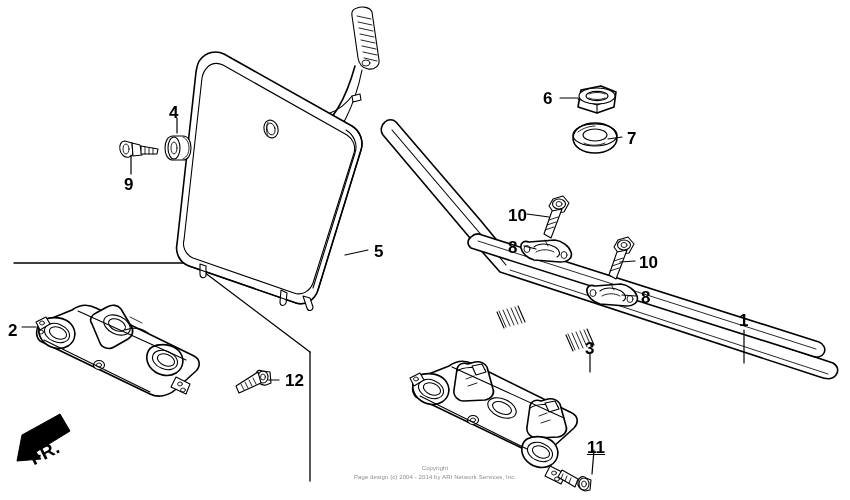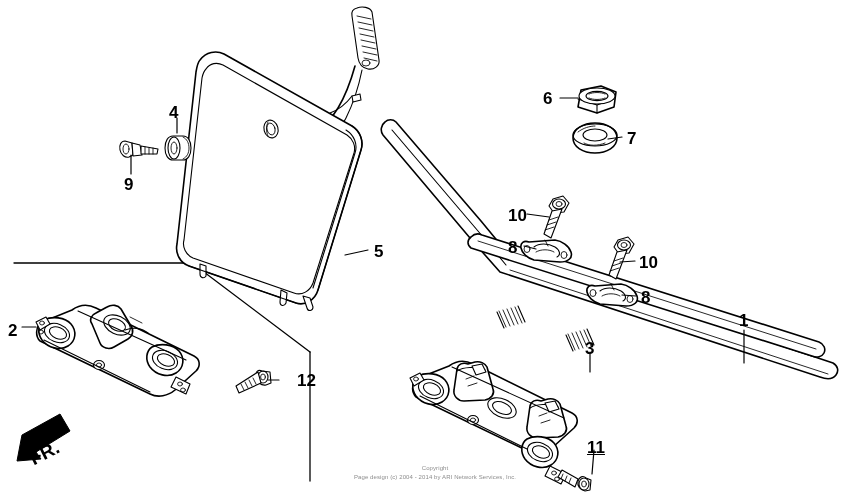--- a/index.html
+++ b/index.html
@@ -428,21 +428,21 @@
   <div class="callout" style="left:169px;top:104px;">4</div>
   <div class="callout" style="left:374px;top:243px;">5</div>
   <div class="callout" style="left:543px;top:90px;">6</div>
   <div class="callout" style="left:627px;top:130px;">7</div>
   <div class="callout" style="left:508px;top:239px;">8</div>
   <div class="callout" style="left:641px;top:289px;">8</div>
   <div class="callout" style="left:124px;top:176px;">9</div>
   <div class="callout" style="left:508px;top:207px;">10</div>
   <div class="callout" style="left:639px;top:254px;">10</div>
   <div class="callout" style="left:587px;top:439px;text-decoration:underline;">11</div>
-  <div class="callout" style="left:297px;top:372px;">12</div>
+  <div class="callout" style="left:285px;top:372px;">12</div>
 
   <div class="fr-label" style="left:36px;top:448px;">FR.</div>
 
   <div class="copyright" style="left:335px;top:464px;width:200px;">
     <div>Copyright</div>
     <div>Page design (c) 2004 - 2014 by ARI Network Services, Inc.</div>
   </div>
 
 </div>
 

